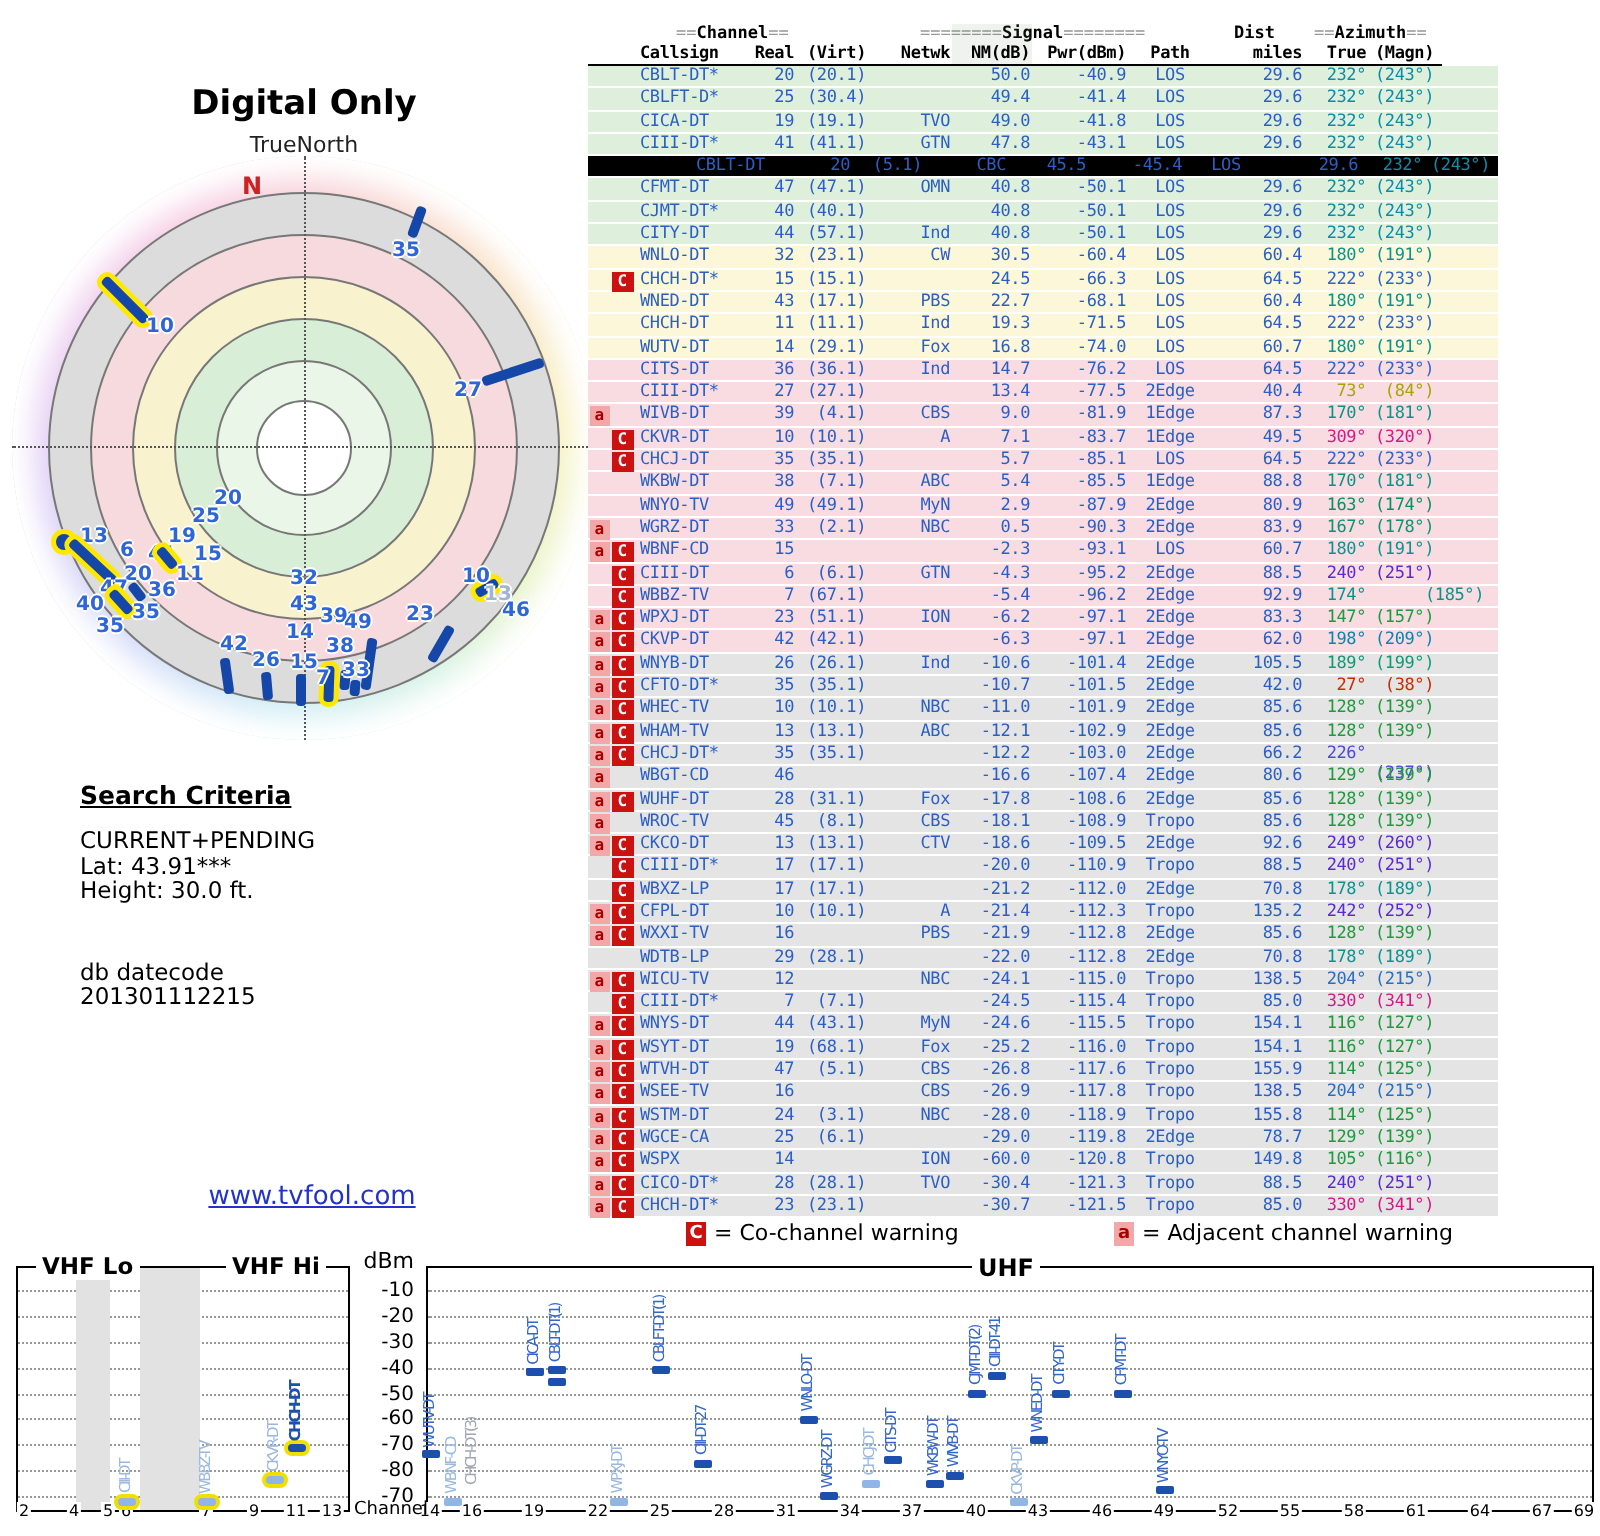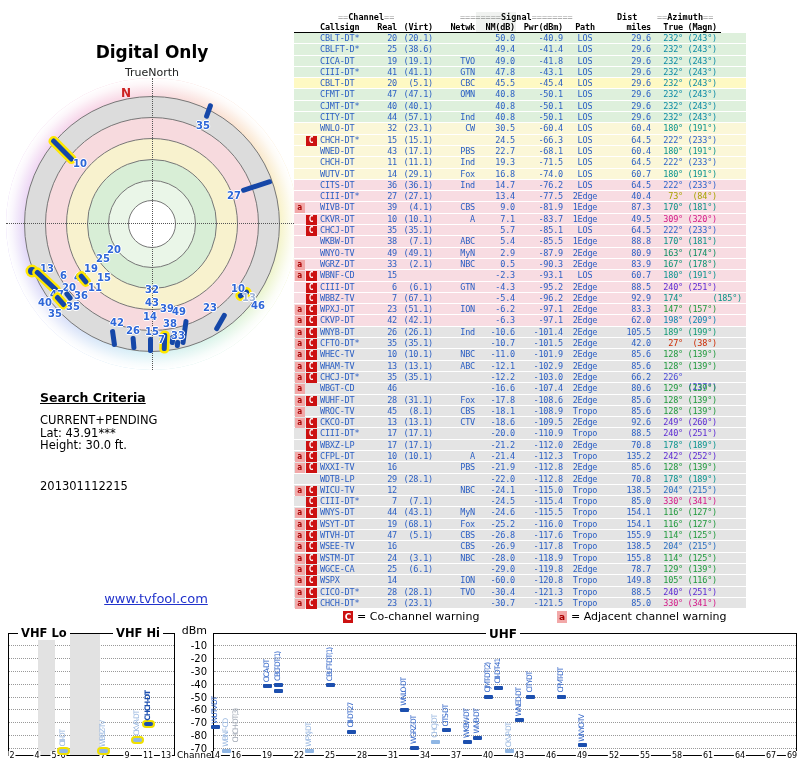--- a/index.html
+++ b/index.html
@@ -141,20 +141,21 @@
         <div class="rmark" style="left: 251px; top: 300px;">46</div>
       </div>
   </div>
 
   <div class="abs" id="criteria">
     <div class="hd">Search Criteria</div>
     <div class="ln">CURRENT+PENDING</div>
     <div class="ln">Lat: 43.91***</div>
     <div class="ln">Height: 30.0 ft.</div>
     <div class="gap"></div>
+    <div class="ln">db datecode</div>
     <div class="ln">201301112215</div>
   </div>
   <div class="abs" id="site-link">www.tvfool.com</div>
 
   <div class="abs ghead" style="left:338px;"><span class="eq">==</span><span>Channel</span><span class="eq">==</span></div>
   <div class="abs ghead" style="left:460px;"><span class="eq">========</span><span>Signal</span><span class="eq">========</span></div>
   <div class="abs ghead" style="left:617px;"><span>Dist</span></div>
   <div class="abs ghead" style="left:657px;"><span class="eq">==</span><span>Azimuth</span><span class="eq">==</span></div>
 
   <div class="abs" id="nm-shade"></div>
@@ -188,21 +189,21 @@
         <div class="c c-pa">LOS</div>
         <div class="c c-mi">29.6</div>
         <div class="c c-tr" style="color: rgb(14, 140, 166);">232°</div>
         <div class="c c-mg" style="color: rgb(14, 140, 166);">(243°)</div>
       </div>
       <div class="trow" style="background: rgb(222, 240, 220);">
         <div class="c c-wa"></div>
         <div class="c c-wc"></div>
         <div class="c c-cs">CBLFT-D*</div>
         <div class="c c-re">25</div>
-        <div class="c c-vi">(38.6)</div>
+        <div class="c c-vi">(30.4)</div>
         <div class="c c-nw"></div>
         <div class="c c-nm">49.4</div>
         <div class="c c-pw">-41.4</div>
         <div class="c c-pa">LOS</div>
         <div class="c c-mi">29.6</div>
         <div class="c c-tr" style="color: rgb(14, 140, 166);">232°</div>
         <div class="c c-mg" style="color: rgb(14, 140, 166);">(243°)</div>
       </div>
       <div class="trow" style="background: rgb(222, 240, 220);">
         <div class="c c-wa"></div>
@@ -225,21 +226,21 @@
         <div class="c c-re">41</div>
         <div class="c c-vi">(41.1)</div>
         <div class="c c-nw">GTN</div>
         <div class="c c-nm">47.8</div>
         <div class="c c-pw">-43.1</div>
         <div class="c c-pa">LOS</div>
         <div class="c c-mi">29.6</div>
         <div class="c c-tr" style="color: rgb(14, 140, 166);">232°</div>
         <div class="c c-mg" style="color: rgb(14, 140, 166);">(243°)</div>
       </div>
-      <div class="trow" style="background: #fef9c3;">
+      <div class="trow" style="background: #000000; padding-left: 28px;">
         <div class="c c-wa"></div>
         <div class="c c-wc"></div>
         <div class="c c-cs">CBLT-DT</div>
         <div class="c c-re">20</div>
         <div class="c c-vi">(5.1)</div>
         <div class="c c-nw">CBC</div>
         <div class="c c-nm">45.5</div>
         <div class="c c-pw">-45.4</div>
         <div class="c c-pa">LOS</div>
         <div class="c c-mi">29.6</div>

